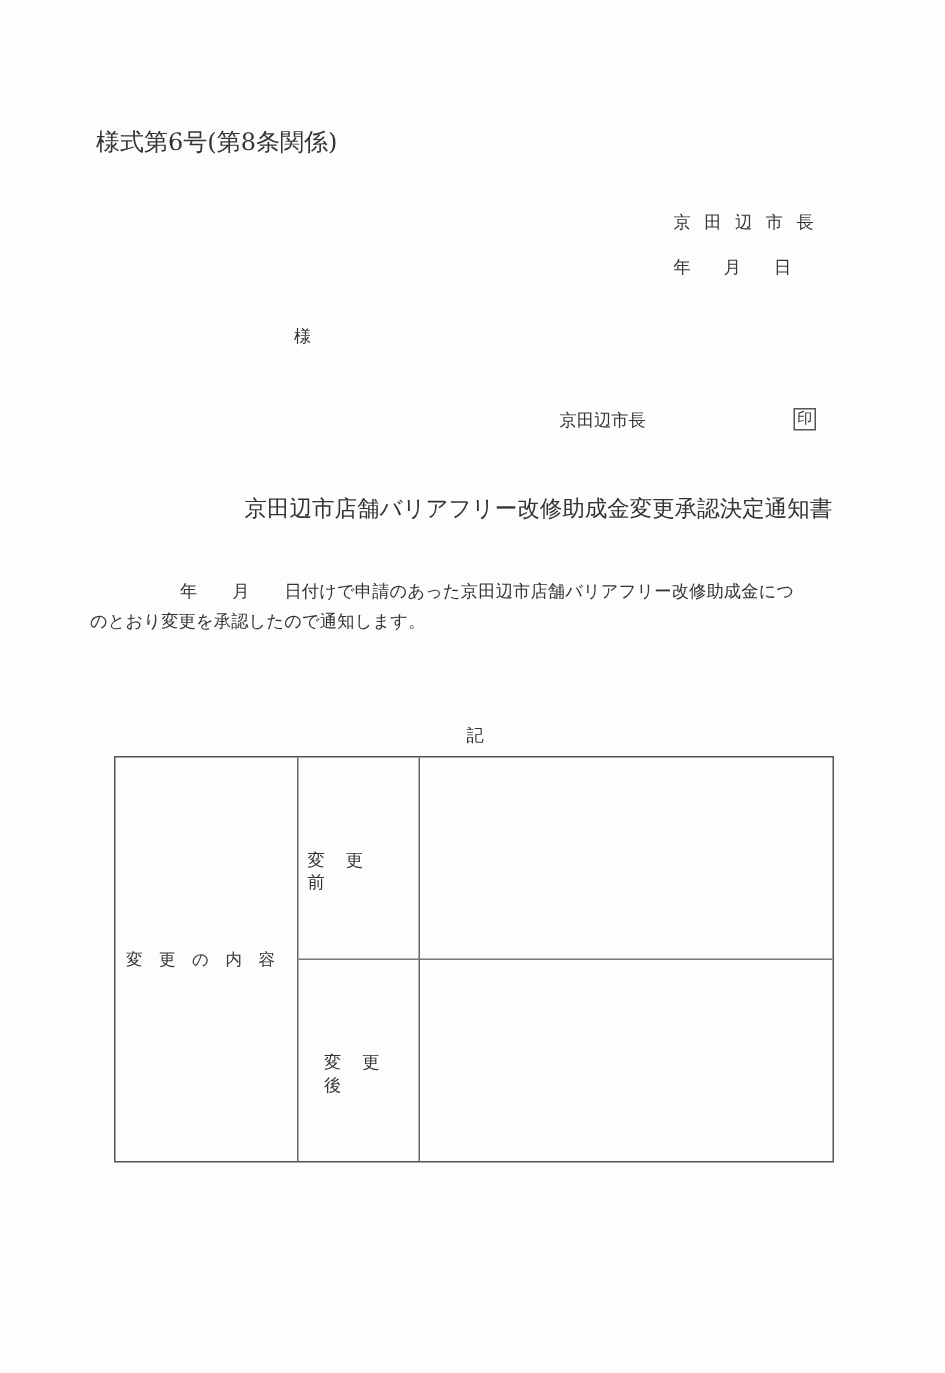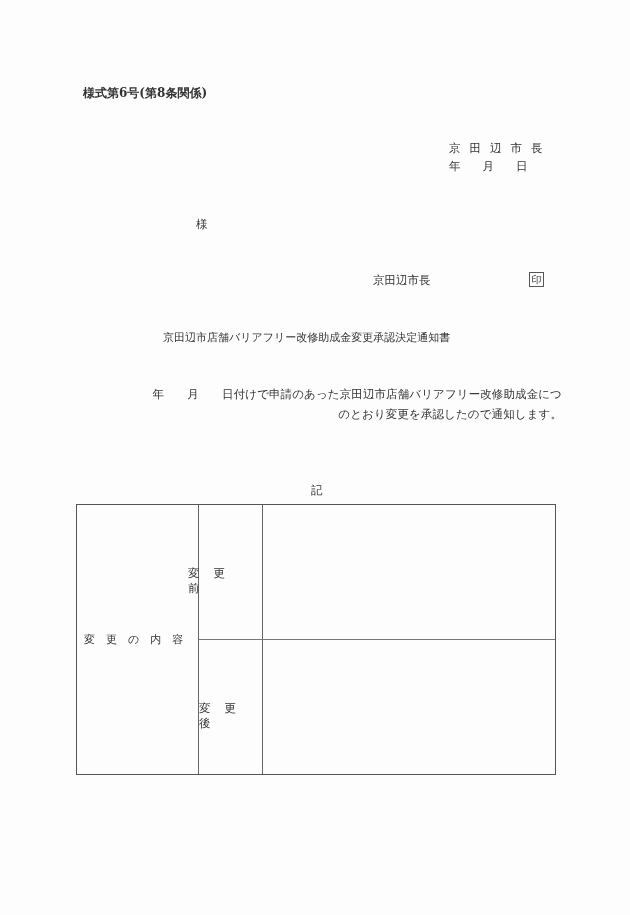--- a/index.html
+++ b/index.html
@@ -2,43 +2,43 @@
 <html><head>
 <meta charset="utf-8">
 <style>
   html, body { margin: 0; padding: 0; }
   body {
     width: 630px; height: 915px; background: #fdfdfd; position: relative;
     font-family: "DejaVu Serif", "Liberation Serif", serif;
     color: #333; font-size: 11.5px; overflow: hidden;
   }
   .abs { position: absolute; white-space: nowrap; }
-  .form-no { left: 83px; top: 85px; font-size: 12px; font-weight: bold; }
+  .form-no { left: 64px; top: 85px; font-size: 16px; }
   .docno { left: 449px; top: 141px; letter-spacing: 9px; }
-  .docdate { left: 449px; top: 159px; font-family: Liberation Mono, monospace; }
+  .docdate { left: 449px; top: 171px; font-family: Liberation Mono, monospace; }
   .docdate span { display: inline-block; }
   .addressee { left: 196px; top: 217px; }
   .mayor { left: 355px; top: 273px; margin-left: 18px; }
   .seal {
     left: 529px; top: 272px; width: 13px; height: 13px;
     border: 1px solid #555; font-size: 10px; line-height: 13px; text-align: center;
   }
-  .title { left: 163px; top: 330px; font-size: 11px; }
+  .title { left: 163px; top: 330px; font-size: 15px; }
   .body {
-    left: 82px; top: 384px; width: 480px; white-space: normal;
-    line-height: 20px; font-size: 11.5px; letter-spacing: 0.1px; text-align: right;
+    left: 60px; top: 384px; width: 480px; white-space: normal;
+    line-height: 20px; font-size: 11.5px; letter-spacing: 0.1px;
   }
   .body .line { display: block; white-space: nowrap; }
   .ki { left: 311px; top: 483px; }
   .tbl {
     position: absolute; left: 76px; top: 504px; width: 480px; height: 271px;
     border: 1.5px solid #555; box-sizing: border-box;
   }
   .col1 { position: absolute; left: 0; top: 0; width: 122px; height: 100%; border-right: 1.5px solid #666; box-sizing: border-box; }
-  .col2 { position: absolute; left: 105px; top: 0; width: 81px; height: 100%; border-right: 1.5px solid #666; box-sizing: border-box; font-family: Liberation Mono, monospace; }
+  .col2 { position: absolute; left: 122px; top: 0; width: 81px; height: 100%; border-right: 1.5px solid #666; box-sizing: border-box; font-family: Liberation Mono, monospace; }
   .hline { position: absolute; left: 122px; right: 0; top: 134px; border-top: 1.5px solid #777; }
   .lbl-main { position: absolute; left: 7px; top: 127px; letter-spacing: 11px; font-size: 11px; }
   .lbl-before { position: absolute; left: 6px; top: 61px; letter-spacing: 14px; }
   .lbl-after { position: absolute; left: 6px; top: 196px; letter-spacing: 14px; margin-left: 11px; }
   .cell { position: absolute; left: 203px; right: 0; }
   .cell-before { top: 0; height: 134px; }
   .cell-after { top: 135px; bottom: 0; }
 </style>
 </head>
 <body>

